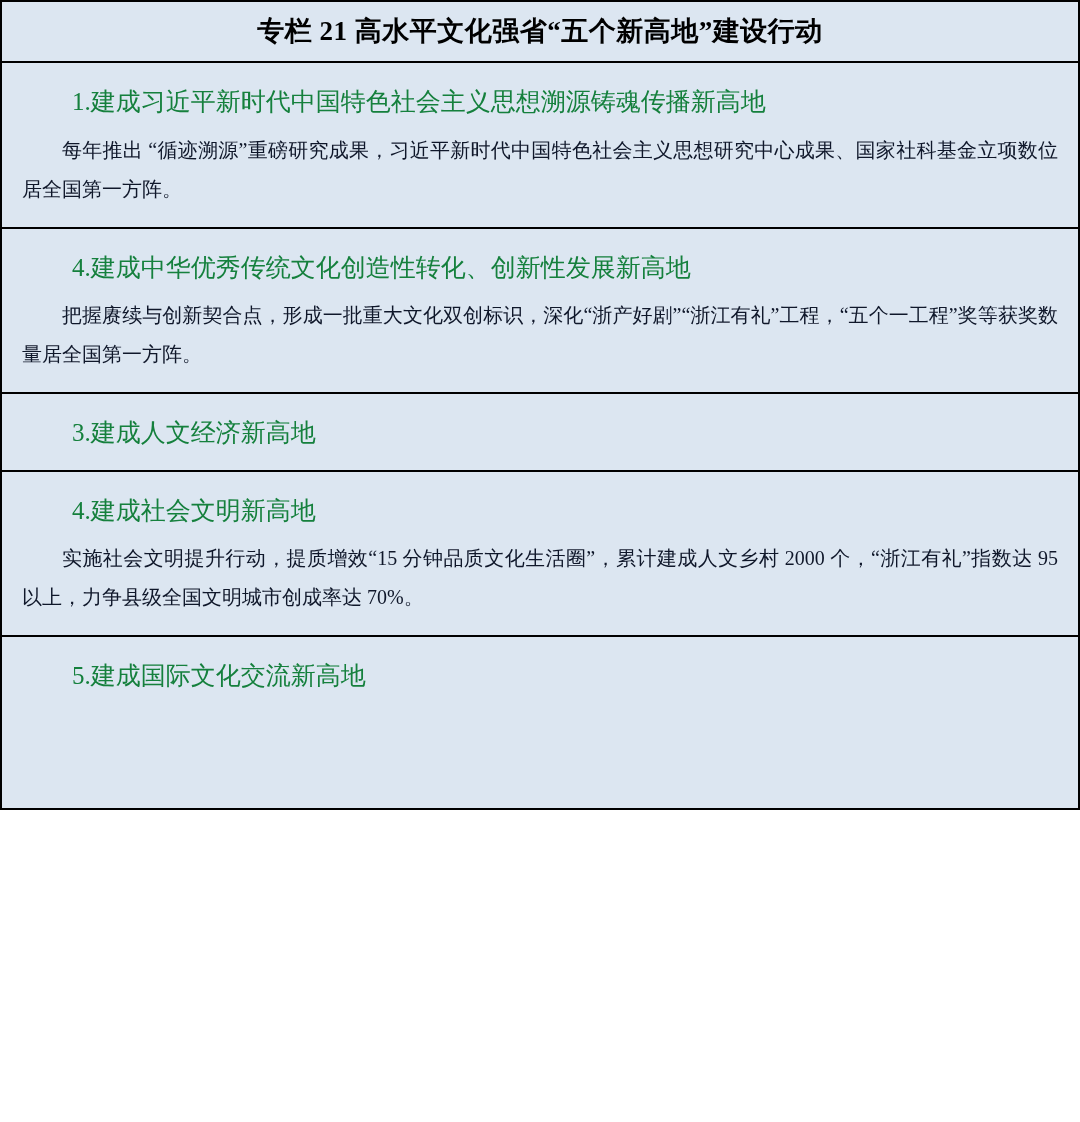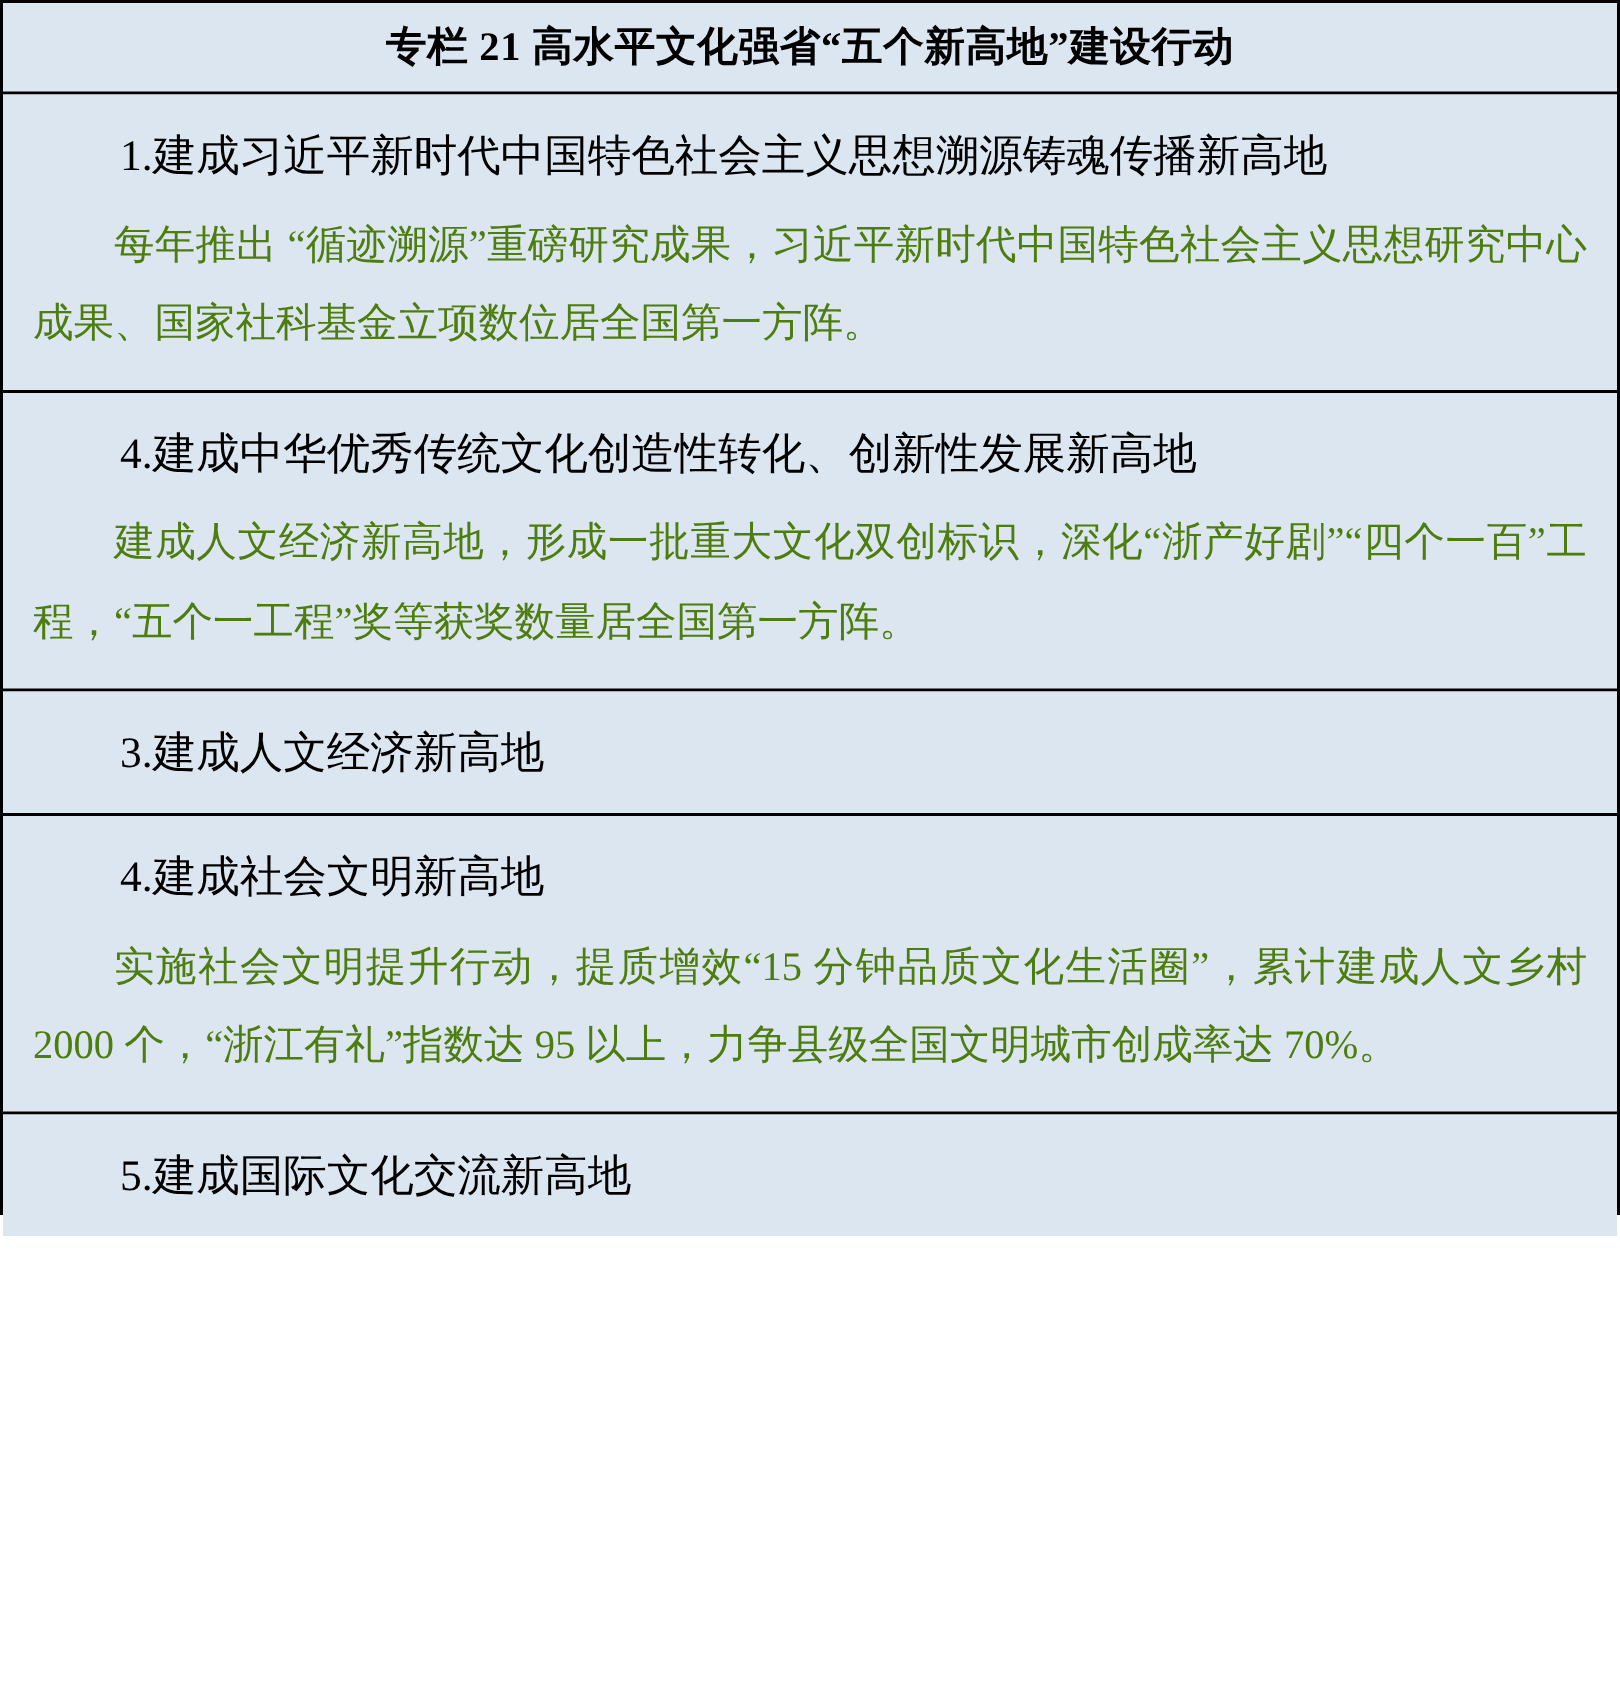--- a/index.html
+++ b/index.html
@@ -35,50 +35,50 @@
   .section {
     box-sizing: border-box;
     border-bottom: 2px solid #000000;
     padding: 14px 20px 16px 20px;
     background: #dce6f1;
   }
   .section:last-child {
     border-bottom: none;
   }
   .heading {
-    font-size: 29px;
-    color: #000000;
+    font-size: 25px;
+    color: #15803d;
     line-height: 1.5;
     text-indent: 2em;
     margin: 6px 0 2px 0;
   }
   .para {
-    font-size: 27px;
-    color: #4d7c0f;
+    font-size: 20px;
+    color: #0f172a;
     line-height: 1.95;
     text-indent: 2em;
     margin: 10px 0 2px 0;
     text-align: justify;
   }
 </style>
 </head>
 <body>
 
 <div class="box">
 
   <div class="title-row">专栏 21  高水平文化强省“五个新高地”建设行动</div>
 
   <div class="section">
     <div class="heading">1.建成习近平新时代中国特色社会主义思想溯源铸魂传播新高地</div>
     <div class="para">每年推出 “循迹溯源”重磅研究成果，习近平新时代中国特色社会主义思想研究中心成果、国家社科基金立项数位居全国第一方阵。</div>
   </div>
 
   <div class="section">
     <div class="heading">4.建成中华优秀传统文化创造性转化、创新性发展新高地</div>
-    <div class="para">建成人文经济新高地，形成一批重大文化双创标识，深化“浙产好剧”“四个一百”工程，“五个一工程”奖等获奖数量居全国第一方阵。</div>
+    <div class="para">把握赓续与创新契合点，形成一批重大文化双创标识，深化“浙产好剧”“浙江有礼”工程，“五个一工程”奖等获奖数量居全国第一方阵。</div>
   </div>
 
   <div class="section">
     <div class="heading">3.建成人文经济新高地</div>
   </div>
 
   <div class="section">
     <div class="heading">4.建成社会文明新高地</div>
     <div class="para">实施社会文明提升行动，提质增效“15 分钟品质文化生活圈”，累计建成人文乡村 2000 个，“浙江有礼”指数达 95 以上，力争县级全国文明城市创成率达 70%。</div>
   </div>

